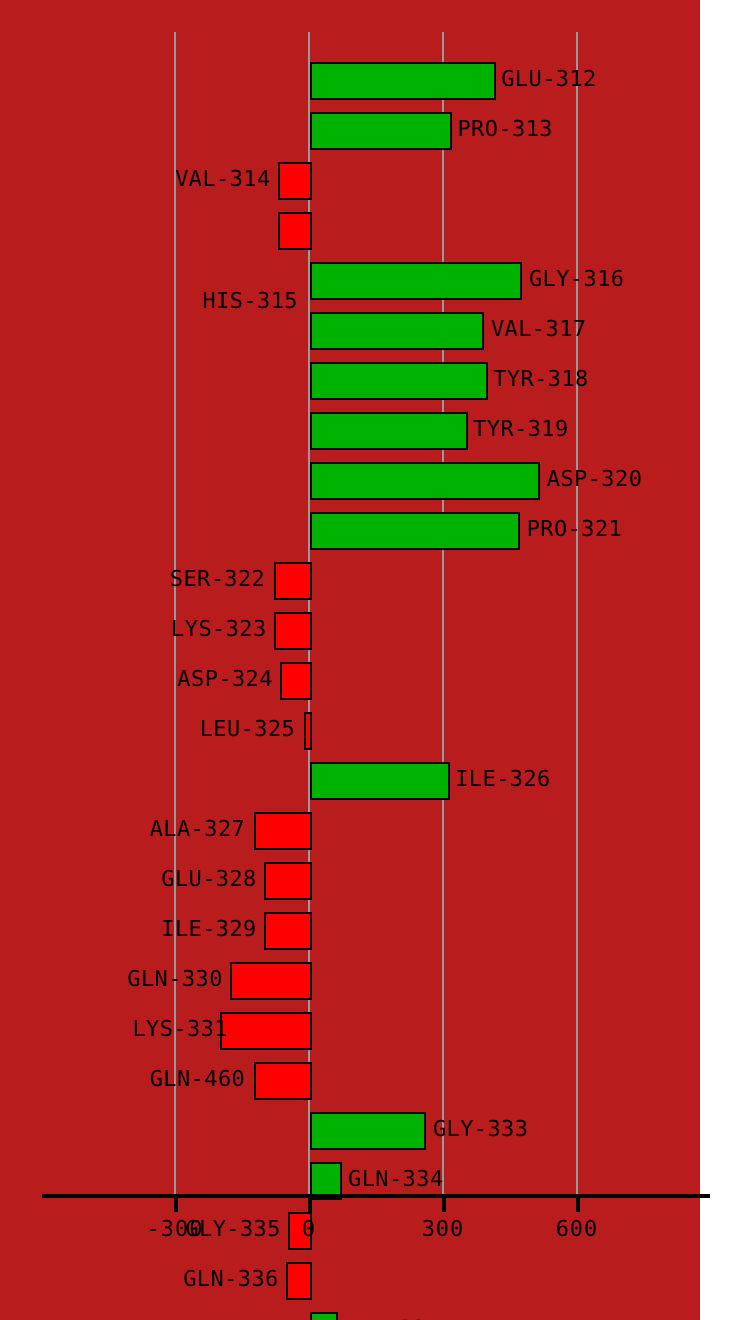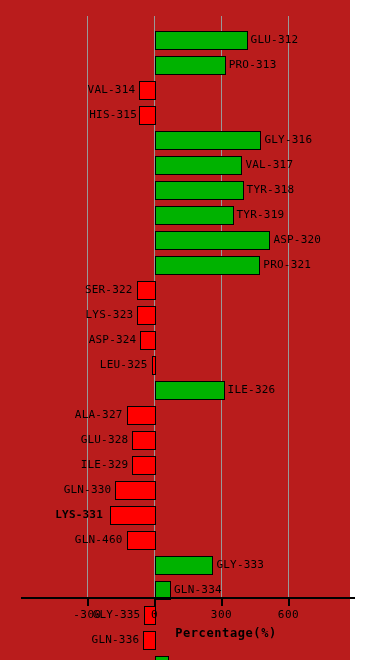--- a/index.html
+++ b/index.html
@@ -110,21 +110,21 @@
       <div class="bar-row" style="top: 53px;">
         <div class="bar pos" title="PRO-313: 310%" style="left: 154.5px; width: 69.2333px;"></div>
         <div class="bar-label right" style="left: 228.733px;">PRO-313</div>
       </div>
       <div class="bar-row" style="top: 78px;">
         <div class="bar neg" title="VAL-314: -68%" style="left: 139.313px; width: 15.1867px;"></div>
         <div class="bar-label left" style="right: 238.687px;">VAL-314</div>
       </div>
       <div class="bar-row" style="top: 103px;">
         <div class="bar neg" title="HIS-315: -68%" style="left: 139.313px; width: 15.1867px;"></div>
-        <div class="bar-label left" style="right: 237px;">HIS-315</div>
+        <div class="bar-label left" style="right: 225px; margin-top: 36px;">HIS-315</div>
       </div>
       <div class="bar-row" style="top: 128px;">
         <div class="bar pos" title="GLY-316: 470%" style="left: 154.5px; width: 104.967px;"></div>
         <div class="bar-label right" style="left: 264.467px;">GLY-316</div>
       </div>
       <div class="bar-row" style="top: 153px;">
         <div class="bar pos" title="VAL-317: 385%" style="left: 154.5px; width: 85.9833px;"></div>
         <div class="bar-label right" style="left: 245.483px;">VAL-317</div>
       </div>
       <div class="bar-row" style="top: 178px;">
@@ -174,21 +174,21 @@
       <div class="bar-row" style="top: 453px;">
         <div class="bar neg" title="ILE-329: -99%" style="left: 132.39px; width: 22.11px;"></div>
         <div class="bar-label left" style="right: 245.61px;">ILE-329</div>
       </div>
       <div class="bar-row" style="top: 478px;">
         <div class="bar neg" title="GLN-330: -175%" style="left: 115.417px; width: 39.0833px;"></div>
         <div class="bar-label left" style="right: 262.583px;">GLN-330</div>
       </div>
       <div class="bar-row" style="top: 503px;">
         <div class="bar neg" title="LYS-331: -198%" style="left: 110.28px; width: 44.22px;"></div>
-        <div class="bar-label left" style="right: 271px; font-weight: bold;">LYS-331</div>
+        <div class="bar-label left" style="right: 260px;">LYS-331</div>
       </div>
       <div class="bar-row" style="top: 528px;">
         <div class="bar neg" title="GLN-332: -125%" style="left: 126.583px; width: 27.9167px;"></div>
         <div class="bar-label left" style="right: 251.417px;">GLN-460</div>
       </div>
       <div class="bar-row" style="top: 553px;">
         <div class="bar pos" title="GLY-333: 255%" style="left: 154.5px; width: 56.95px;"></div>
         <div class="bar-label right" style="left: 216.45px;">GLY-333</div>
       </div>
       <div class="bar-row" style="top: 578px; padding-left: 40px;">
@@ -214,15 +214,14 @@
       <div class="tick-mark" style="left: 86.5px;"></div>
       <div class="tick-label" style="left: 57.5px;">-300</div>
       <div class="tick-mark" style="left: 153.5px;"></div>
       <div class="tick-label" style="left: 124.5px;">0</div>
       <div class="tick-mark" style="left: 220.5px;"></div>
       <div class="tick-label" style="left: 191.5px;">300</div>
       <div class="tick-mark" style="left: 287.5px;"></div>
       <div class="tick-label" style="left: 258.5px;">600</div>
     </div>
 
-  <div class="axis-title">Percentage(%)</div>
 
 </div>
 
 </body></html>

